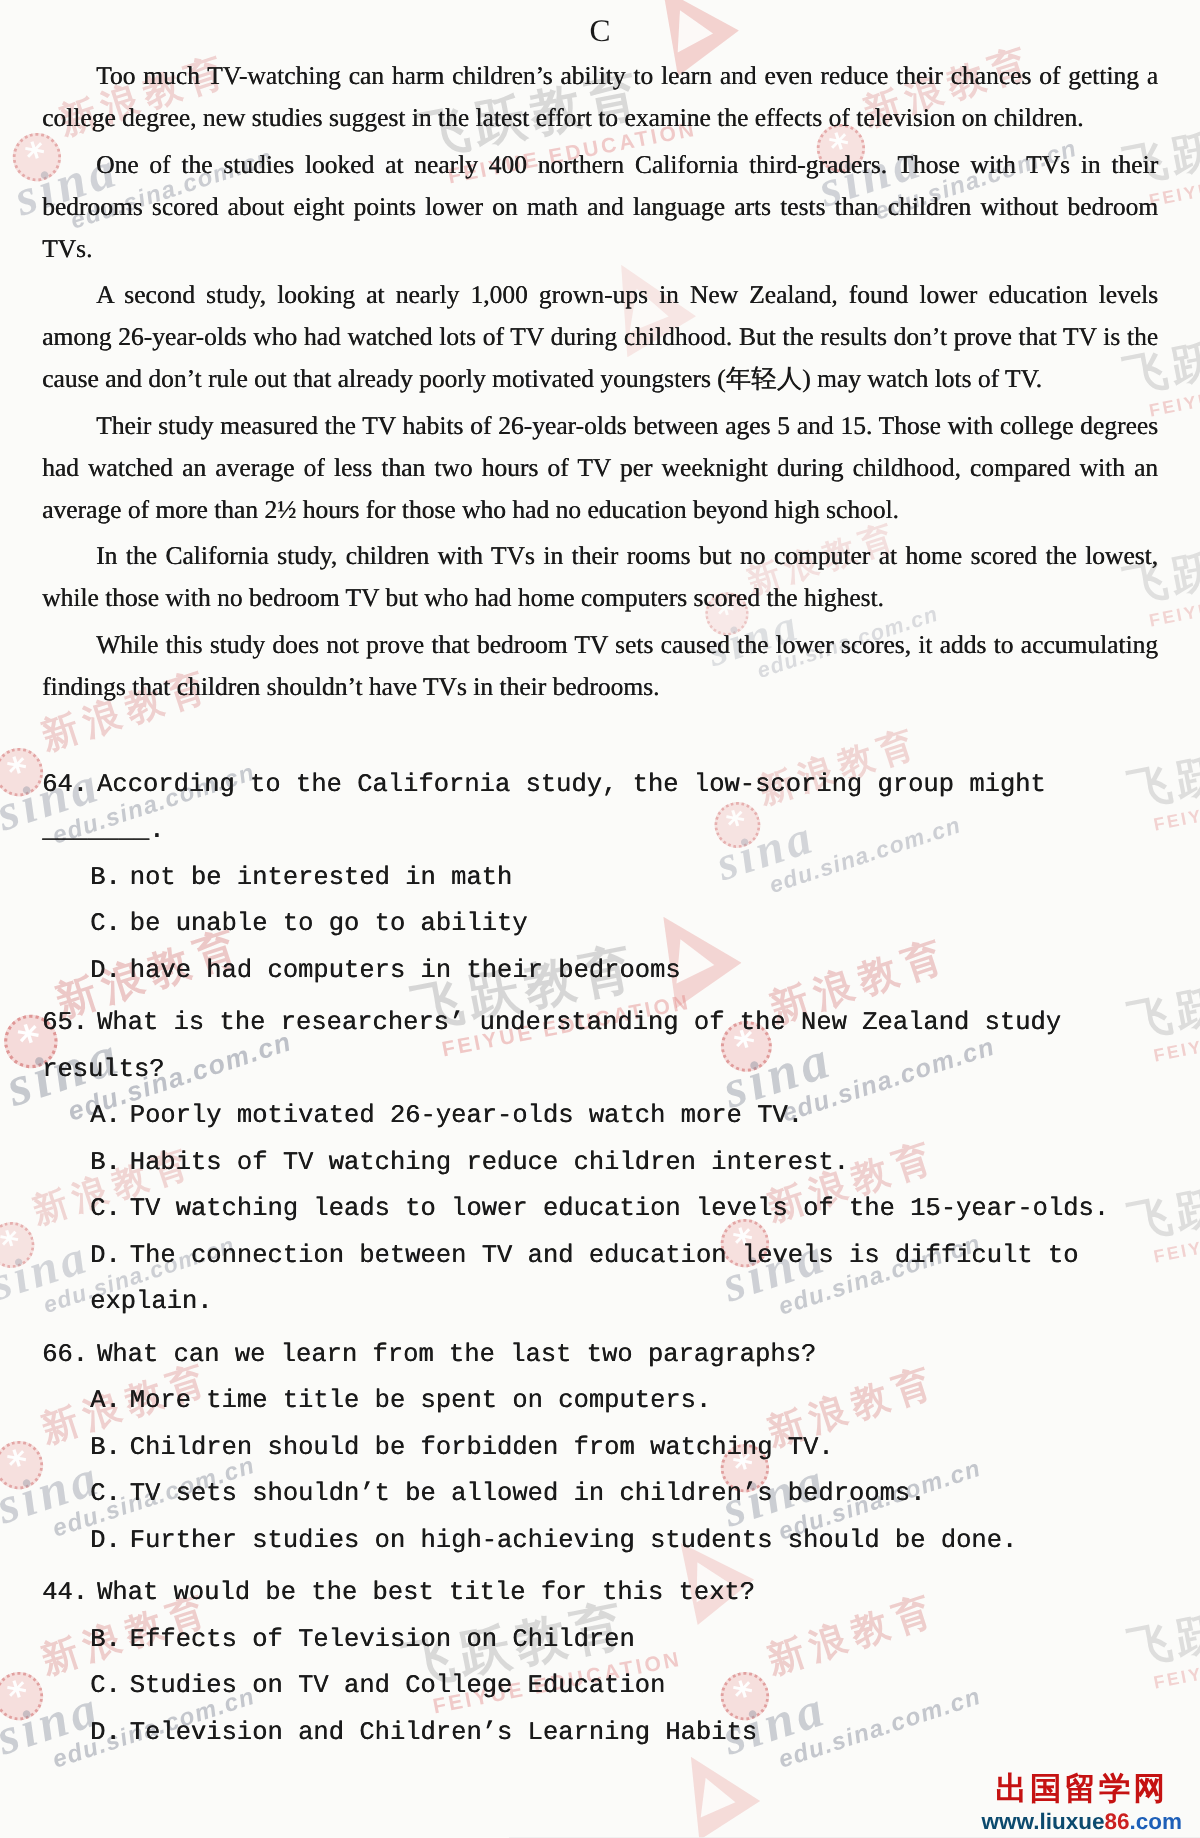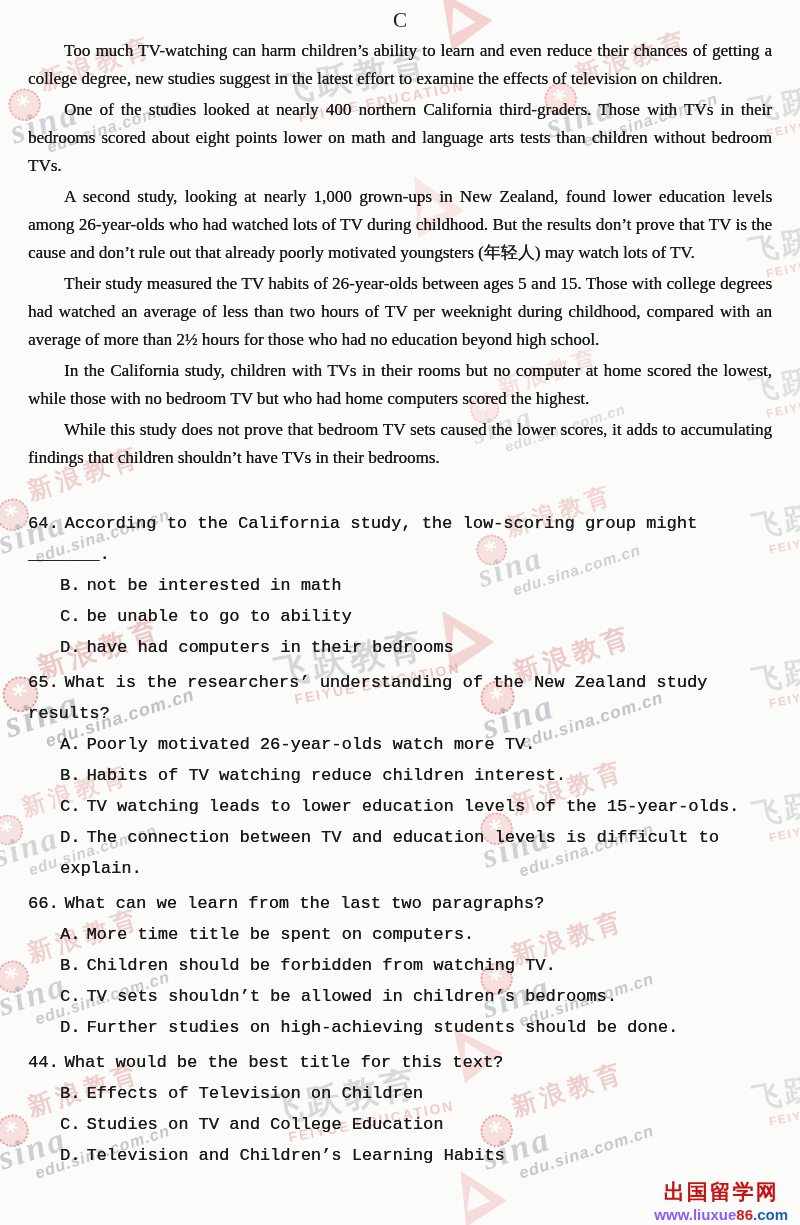--- a/index.html
+++ b/index.html
@@ -309,16 +309,16 @@
         <div class="option"><span class="olabel">B.</span><span>Effects of Television on Children</span></div>
         <div class="option"><span class="olabel">C.</span><span>Studies on TV and College Education</span></div>
         <div class="option"><span class="olabel">D.</span><span>Television and Children’s Learning Habits</span></div>
       </div>
 
     </div>
   </div>
 
   <div class="footer">
     <span class="site" style="color: rgb(197, 18, 18); margin-top: 28px;">出国留学网</span>
-    <span class="url"><span style="color: #8b5cf6;">www.liuxue</span><span style="color: rgb(204, 32, 32); text-align: right;">86</span><span style="color: rgb(29, 95, 184);">.com</span></span>
+    <span class="url"><span style="color: #0c4a6e;">www.liuxue</span><span style="color: rgb(204, 32, 32); text-align: right;">86</span><span style="color: rgb(29, 95, 184);">.com</span></span>
   </div>
 
 </div>
 
 </body></html>

